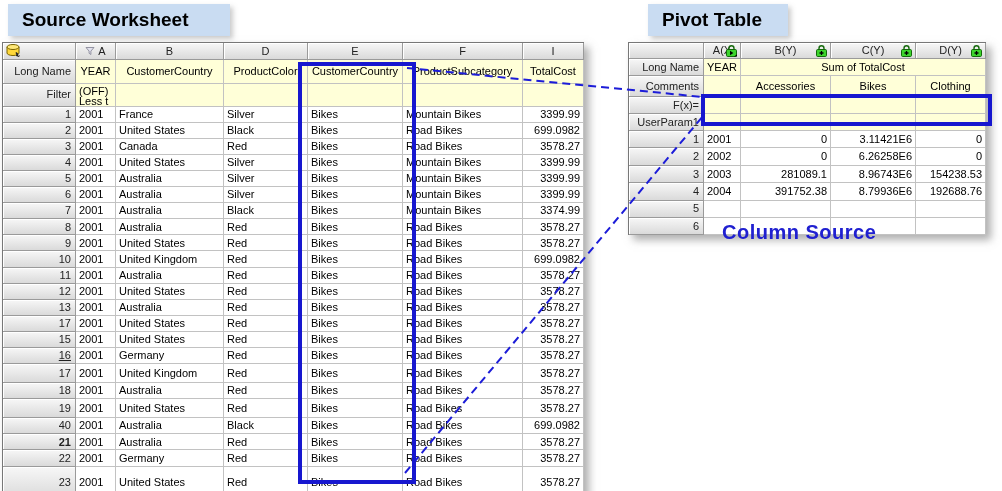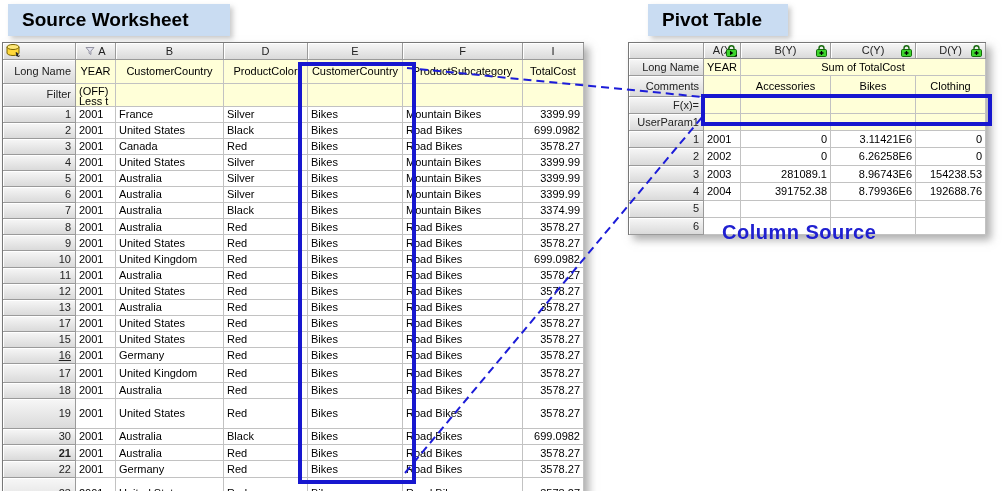--- a/index.html
+++ b/index.html
@@ -287,30 +287,30 @@
         <tr style="height: 16.1px;">
           <td class="head rowhead" style="height: 16.1px;">18</td>
           <td class="al" style="height: 16.1px;">2001</td>
           <td class="al" style="height: 16.1px;">Australia</td>
           <td class="al" style="height: 16.1px;">Red</td>
           <td class="al" style="height: 16.1px;">Bikes</td>
           <td class="al" style="height: 16.1px;">Road Bikes</td>
           <td class="ar" style="height: 16.1px;">3578.27</td>
         </tr>
         <tr style="height: 16.1px;">
-          <td class="head rowhead" style="height: 30px; margin-top: 43px;">19</td>
-          <td class="al" style="height: 16.1px;">2001</td>
-          <td class="al" style="height: 16.1px;">United States</td>
-          <td class="al" style="height: 16.1px;">Red</td>
-          <td class="al" style="height: 16.1px;">Bikes</td>
-          <td class="al" style="height: 16.1px;">Road Bikes</td>
-          <td class="ar" style="height: 16.1px;">3578.27</td>
-        </tr>
-        <tr style="height: 16.1px;">
-          <td class="head rowhead" style="height: 16.1px;">30</td>
+          <td class="head rowhead" style="height: 19px; margin-top: 43px;">19</td>
+          <td class="al" style="height: 16.1px;">2001</td>
+          <td class="al" style="height: 16.1px;">United States</td>
+          <td class="al" style="height: 16.1px;">Red</td>
+          <td class="al" style="height: 16.1px;">Bikes</td>
+          <td class="al" style="height: 16.1px;">Road Bikes</td>
+          <td class="ar" style="height: 16.1px;">3578.27</td>
+        </tr>
+        <tr style="height: 16.1px;">
+          <td class="head rowhead" style="height: 16.1px;">40</td>
           <td class="al" style="height: 16.1px;">2001</td>
           <td class="al" style="height: 16.1px;">Australia</td>
           <td class="al" style="height: 16.1px;">Black</td>
           <td class="al" style="height: 16.1px;">Bikes</td>
           <td class="al" style="height: 16.1px;">Road Bikes</td>
           <td class="ar" style="height: 16.1px;">699.0982</td>
         </tr>
         <tr style="height: 16.1px;">
           <td class="head rowhead" style="height: 16.1px; font-weight: bold;">21</td>
           <td class="al" style="height: 16.1px;">2001</td>

